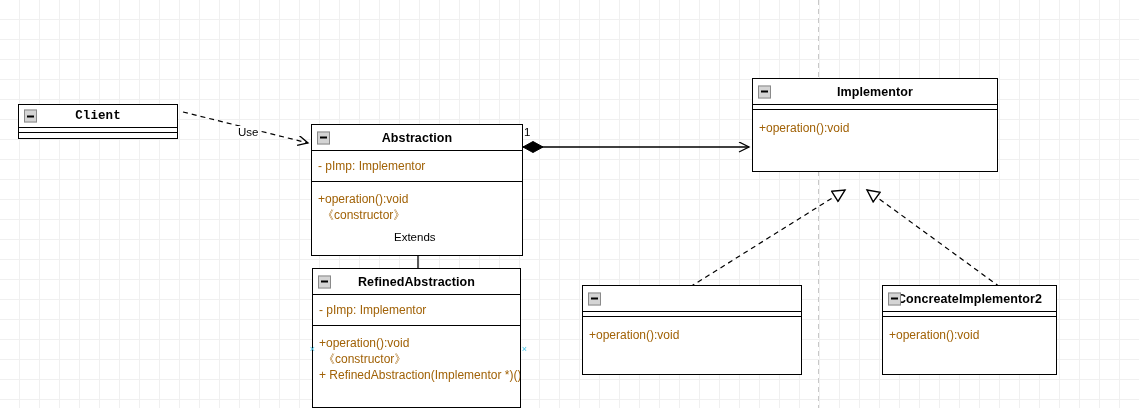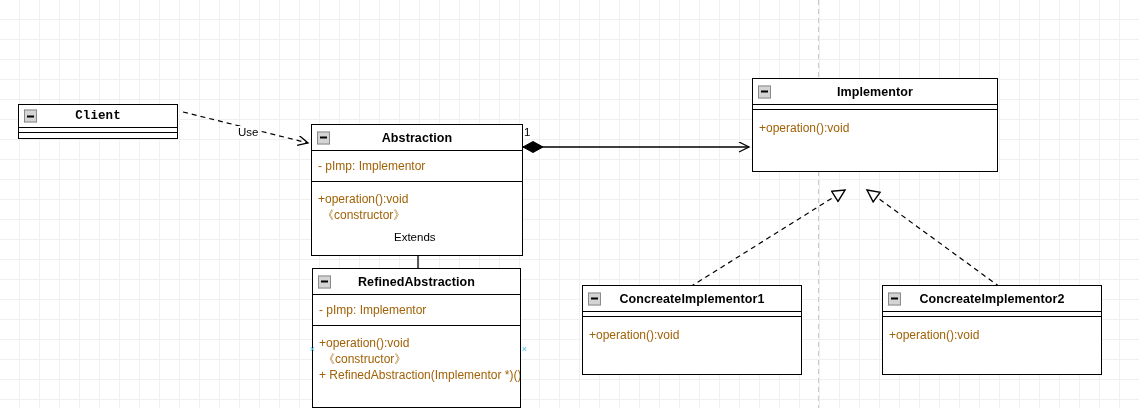--- a/index.html
+++ b/index.html
@@ -209,29 +209,28 @@
     </div>
     <div class="uml-compartment thin-strip"></div>
     <div class="uml-compartment" style="padding-top:10px;">
       <div class="uml-line">+operation():void</div>
     </div>
   </div>
 
   <div class="uml-class" style="left:582px; top:285px; width:220px; height:90px;">
     <div class="uml-header">
       <span class="collapse-icon"></span>
-      <span class="uml-title">ConcreateImplementor1</span>
     </div>
     <div class="uml-compartment thin-strip"></div>
     <div class="uml-compartment" style="padding-top:10px;">
       <div class="uml-line">+operation():void</div>
     </div>
   </div>
 
-  <div class="uml-class" style="left:882px; top:285px; width:220px; height:90px;">
+  <div class="uml-class" style="left:882px; top:285px; width:175px; height:90px;">
     <div class="uml-header">
       <span class="collapse-icon"></span>
       <span class="uml-title">ConcreateImplementor2</span>
     </div>
     <div class="uml-compartment thin-strip"></div>
     <div class="uml-compartment" style="padding-top:10px;">
       <div class="uml-line">+operation():void</div>
     </div>
   </div>
 

